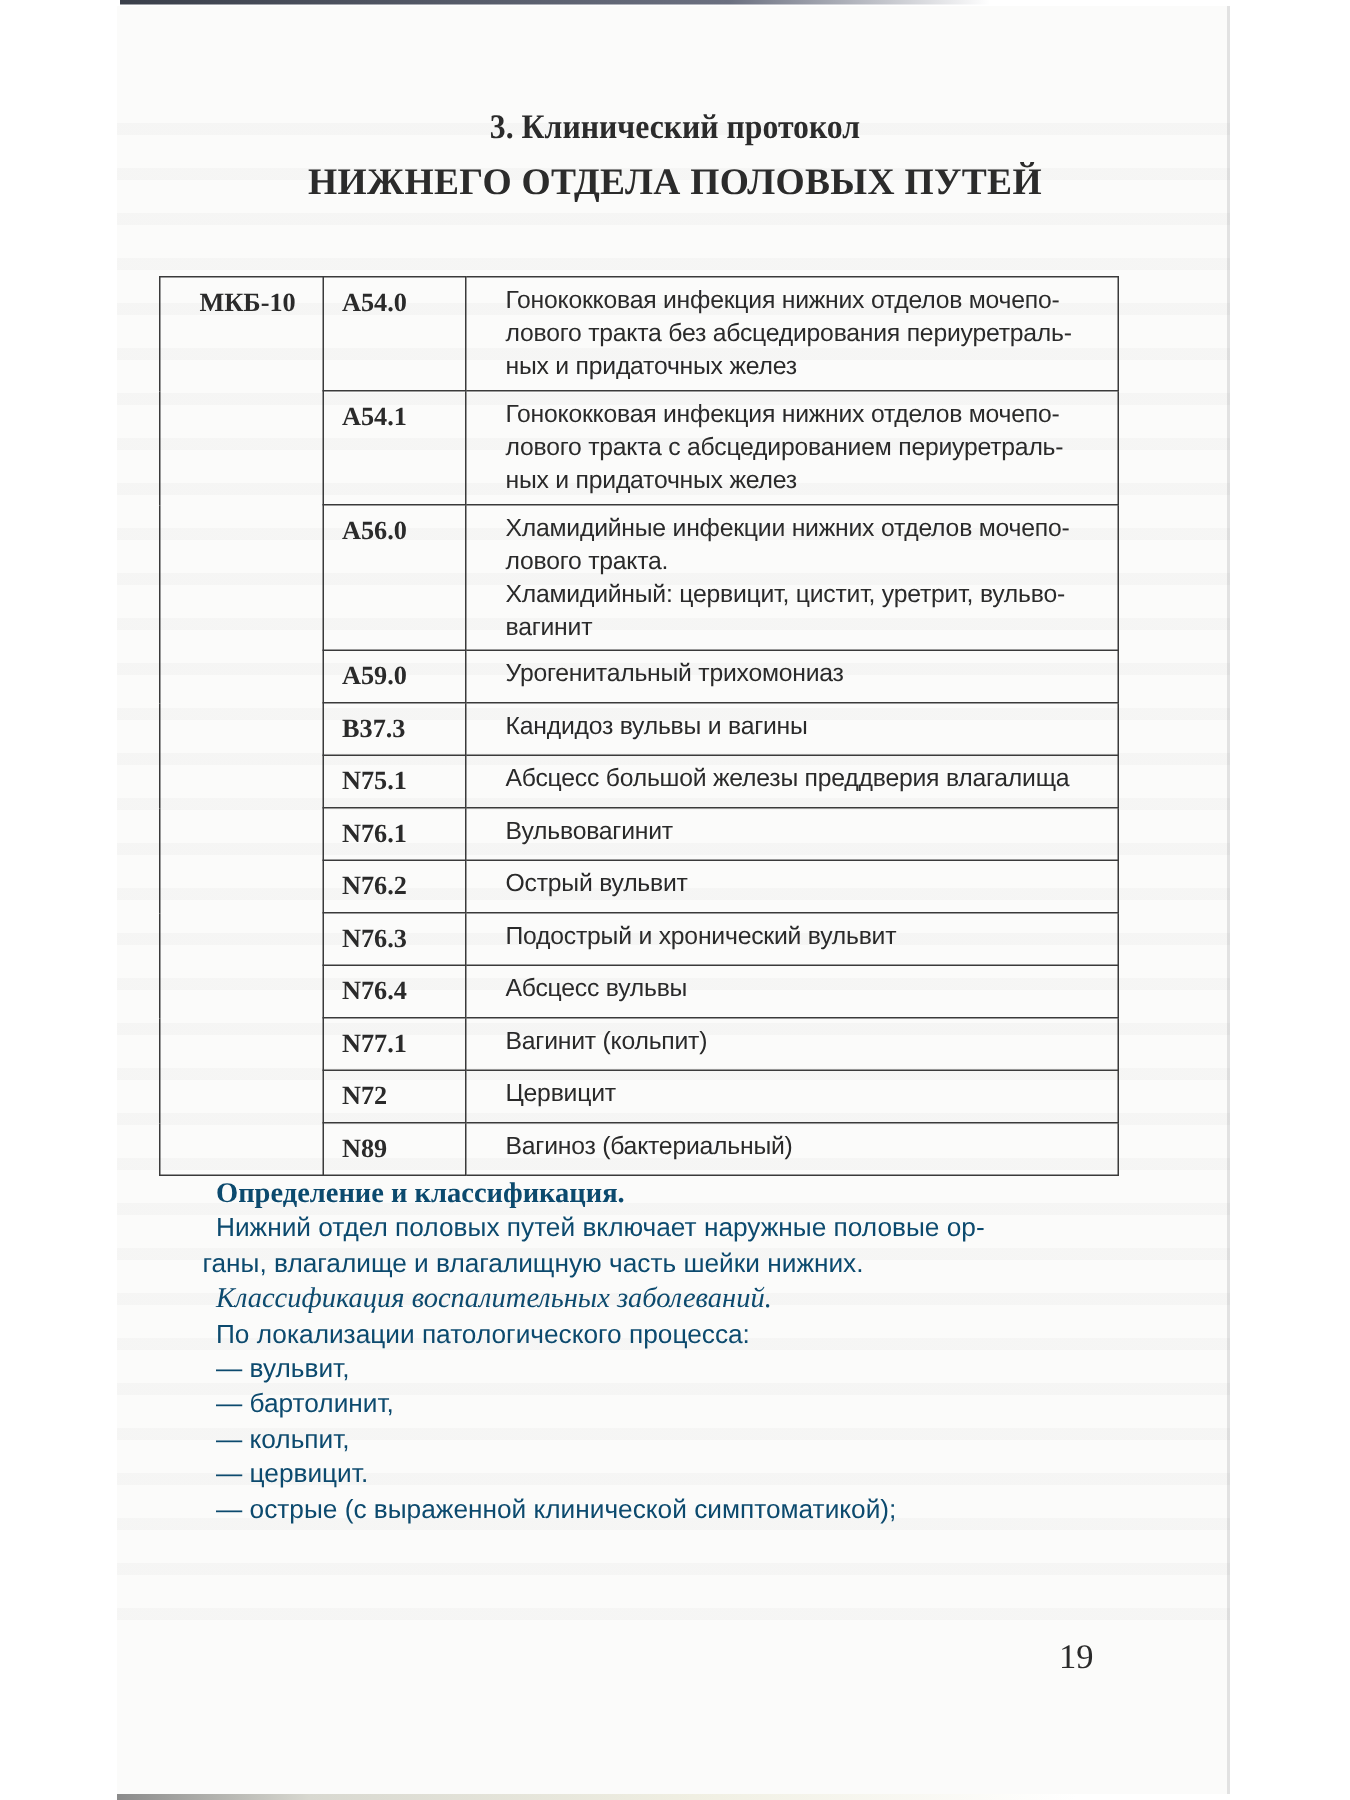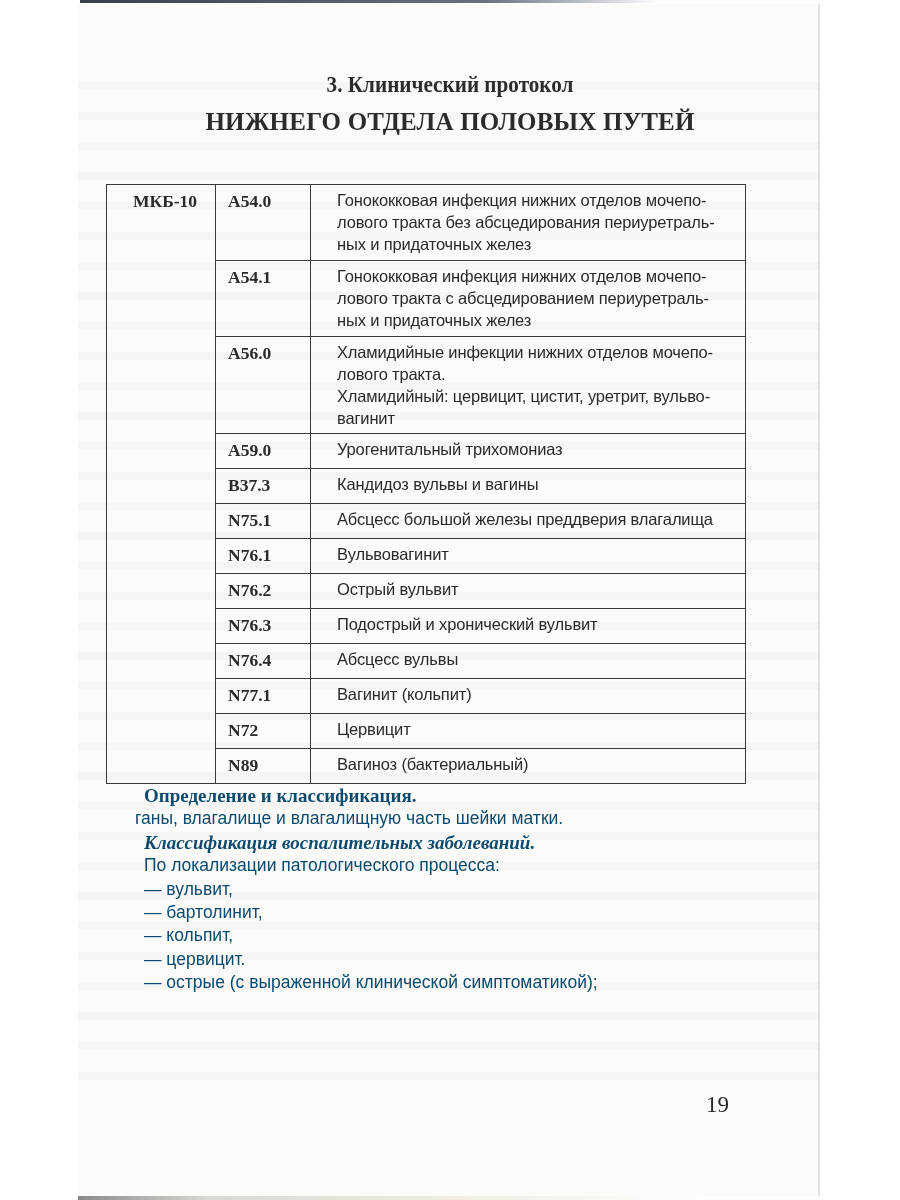--- a/index.html
+++ b/index.html
@@ -121,21 +121,21 @@
       color: #0c4a6e;
     }
     .body-text .heading {
       font-family: "Liberation Serif", serif;
       font-weight: bold;
       font-size: 19px;
     }
     .body-text .para-cont { margin-left: -9px; }
     .body-text .heading-italic {
       font-family: "Liberation Serif", serif;
-      font-weight: bold;
+      font-weight: normal;
       font-style: italic;
       font-size: 19px;
     }
     .body-text .line { white-space: nowrap; }
 
     .page-number {
       position: absolute;
       left: 706px; top: 1092px;
       font-family: "Liberation Serif", serif;
       font-size: 23px;
@@ -222,21 +222,22 @@
     </tr>
     <tr class="single">
       <td class="code">N89</td>
       <td class="desc">Вагиноз (бактериальный)</td>
     </tr>
   </tbody>
 </table>
 
 <div class="body-text">
   <div class="heading line">Определение и классификация.</div>
-  <div class="line para-cont">ганы, влагалище и влагалищную часть шейки матки.</div>
+  <div class="line">Нижний отдел половых путей включает наружные половые ор-</div>
+  <div class="line para-cont">ганы, влагалище и влагалищную часть шейки нижних.</div>
   <div class="heading-italic line">Классификация воспалительных заболеваний.</div>
   <div class="line">По локализации патологического процесса:</div>
   <div class="line">— вульвит,</div>
   <div class="line">— бартолинит,</div>
   <div class="line">— кольпит,</div>
   <div class="line">— цервицит.</div>
   <div class="line">— острые (с выраженной клинической симптоматикой);</div>
 </div>
 
 <div class="page-number">19</div>

